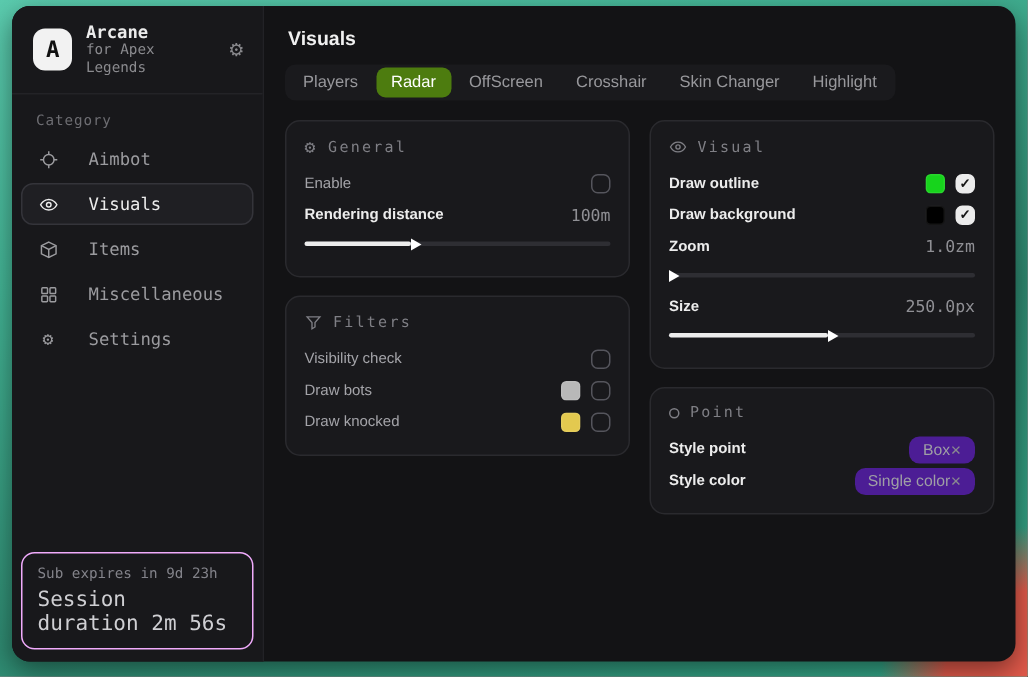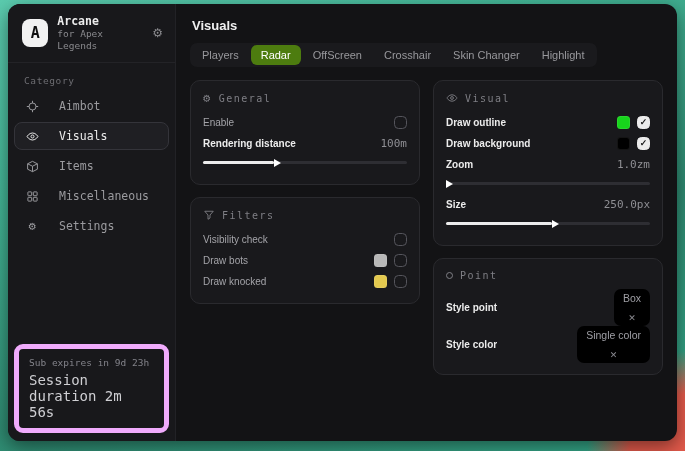--- a/index.html
+++ b/index.html
@@ -39,21 +39,21 @@
   .nav{display:flex;flex-direction:column;gap:2px;padding:0 6px;}
   .nav-item{
     display:flex;align-items:center;gap:20px;padding:6px 10px;border-radius:8px;
     color:#9b9b9f;font-size:11.5px;border:1px solid transparent;cursor:pointer;
     font-family:"DejaVu Sans Mono", monospace;
   }
   .nav-item.active{background:#1f1f23;border-color:#34343a;color:#ececec;}
   .nav-icon{width:14px;height:14px;display:flex;align-items:center;justify-content:center;color:inherit;font-size:12px;}
   .nav-icon svg{width:13px;height:13px;stroke:currentColor;fill:none;stroke-width:1.8;}
   .side-footer{
-    margin:auto 6px 8px 6px;border:5px solid #f0abfc;border-radius:9px;
+    margin:auto 6px 8px 6px;border:1px solid #f0abfc;border-radius:9px;
     padding:8px 10px;display:flex;flex-direction:column;gap:4px;
     font-family:"DejaVu Sans Mono", monospace;
   }
   .foot1{font-size:9.5px;color:#83838a;}
   .foot2{font-size:14px;color:#cfcfd3;}
   
   .main{flex:1;padding:12px 14px;box-sizing:border-box;}
   .page-title{font-size:13px;font-weight:bold;color:#f0f0f0;margin:2px 0 10px 2px;}
   .tabbar{
     display:inline-flex;gap:2px;background:#1a1a1d;border-radius:7px;
@@ -89,22 +89,22 @@
   .checkbox .check{font-size:9px;color:#161616;line-height:1;font-weight:bold;}
   .swatch{width:11px;height:11px;border-radius:3.5px;display:inline-block;border:1px solid rgba(255,255,255,.08);}
   .slider{position:relative;height:3px;background:#2e2e33;border-radius:2px;margin:7px 0 9px 0;cursor:pointer;}
   .fill{position:relative;height:3px;background:#ececec;border-radius:2px;max-width:100%;}
   .thumb{
     position:absolute;right:-7px;top:50%;transform:translateY(-50%);
     width:0;height:0;border-left:7px solid #ffffff;
     border-top:4px solid transparent;border-bottom:4px solid transparent;
   }
   .pill{
-    display:inline-flex;align-items:center;gap:9px;background:#000000;border-radius:7px;
-    padding:3px 9px;font-size:10.5px;color:#9f9fa5;cursor:pointer;flex-direction:column;
+    display:inline-flex;align-items:center;background:#4c1d95;border-radius:7px;
+    padding:3px 9px;font-size:10.5px;color:#9f9fa5;cursor:pointer;
   }
   .pill .x{color:#8a8a90;font-size:9px;}
   .gear-glyph{font-size:12px;line-height:1;}
 </style>
 </head>
 <body>
 
 <div class="window">
 
   <div class="sidebar">

